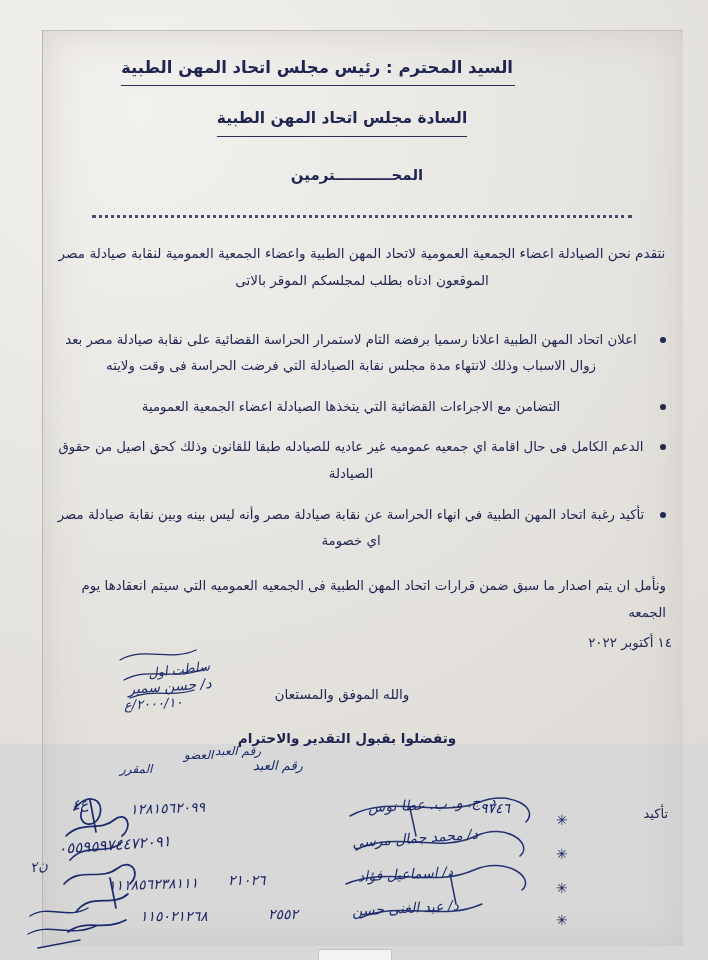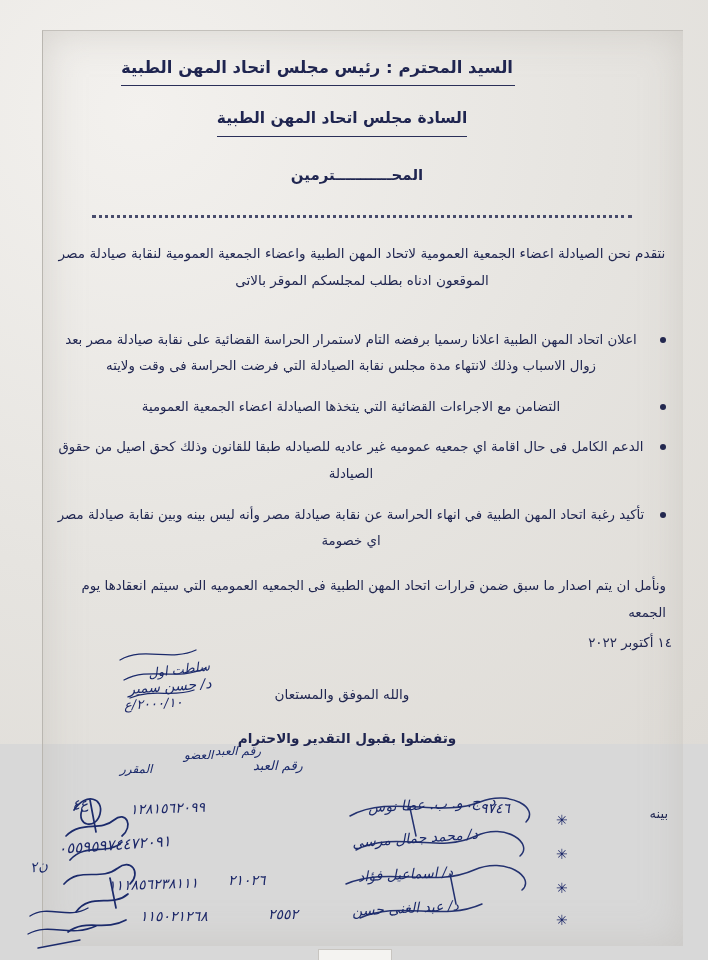--- a/index.html
+++ b/index.html
@@ -230,21 +230,21 @@
         <span class="line">تأكيد رغبة اتحاد المهن الطبية في انهاء الحراسة عن نقابة صيادلة مصر وأنه ليس بينه وبين نقابة صيادلة مصر اي خصومة</span>
       </li>
     </ul>
 
     <div class="closing line">ونأمل ان يتم اصدار ما سبق  ضمن قرارات اتحاد المهن الطبية فى  الجمعيه العموميه التي سيتم انعقادها يوم الجمعه</div>
     <div class="date-line line">١٤ أكتوبر ٢٠٢٢</div>
 
     <div class="center-small line">والله الموفق والمستعان</div>
     <div class="center-small2 line">وتفضلوا بقبول التقدير والاحترام</div>
 
-    <div class="submitted-by line">بينه</div>
+    <div class="submitted-by line">تأكيد</div>
   </div>
 
   <div class="sign" style="left:148px; top:662px; font-size:13px; transform:rotate(-7deg);">سلطت اول</div>
   <div class="sign" style="left:128px; top:678px; font-size:14px; transform:rotate(-4deg);">د/ حسن سمير</div>
   <div class="num" style="left:124px; top:696px; font-size:13px; transform:rotate(-3deg);">٢٠٠٠/١٠/ع</div>
 
   <div class="sign" style="left:120px; top:742px; font-size:12px;margin-top:20px;">المقرر</div>
   <div class="sign" style="left:184px; top:748px; font-size:12px;">العضو</div>
   <div class="sign" style="left:215px; top:744px; font-size:12px;">رقم العبد</div>
   <div class="sign" style="left:253px; top:758px; font-size:13px;">رقم العبد</div>

